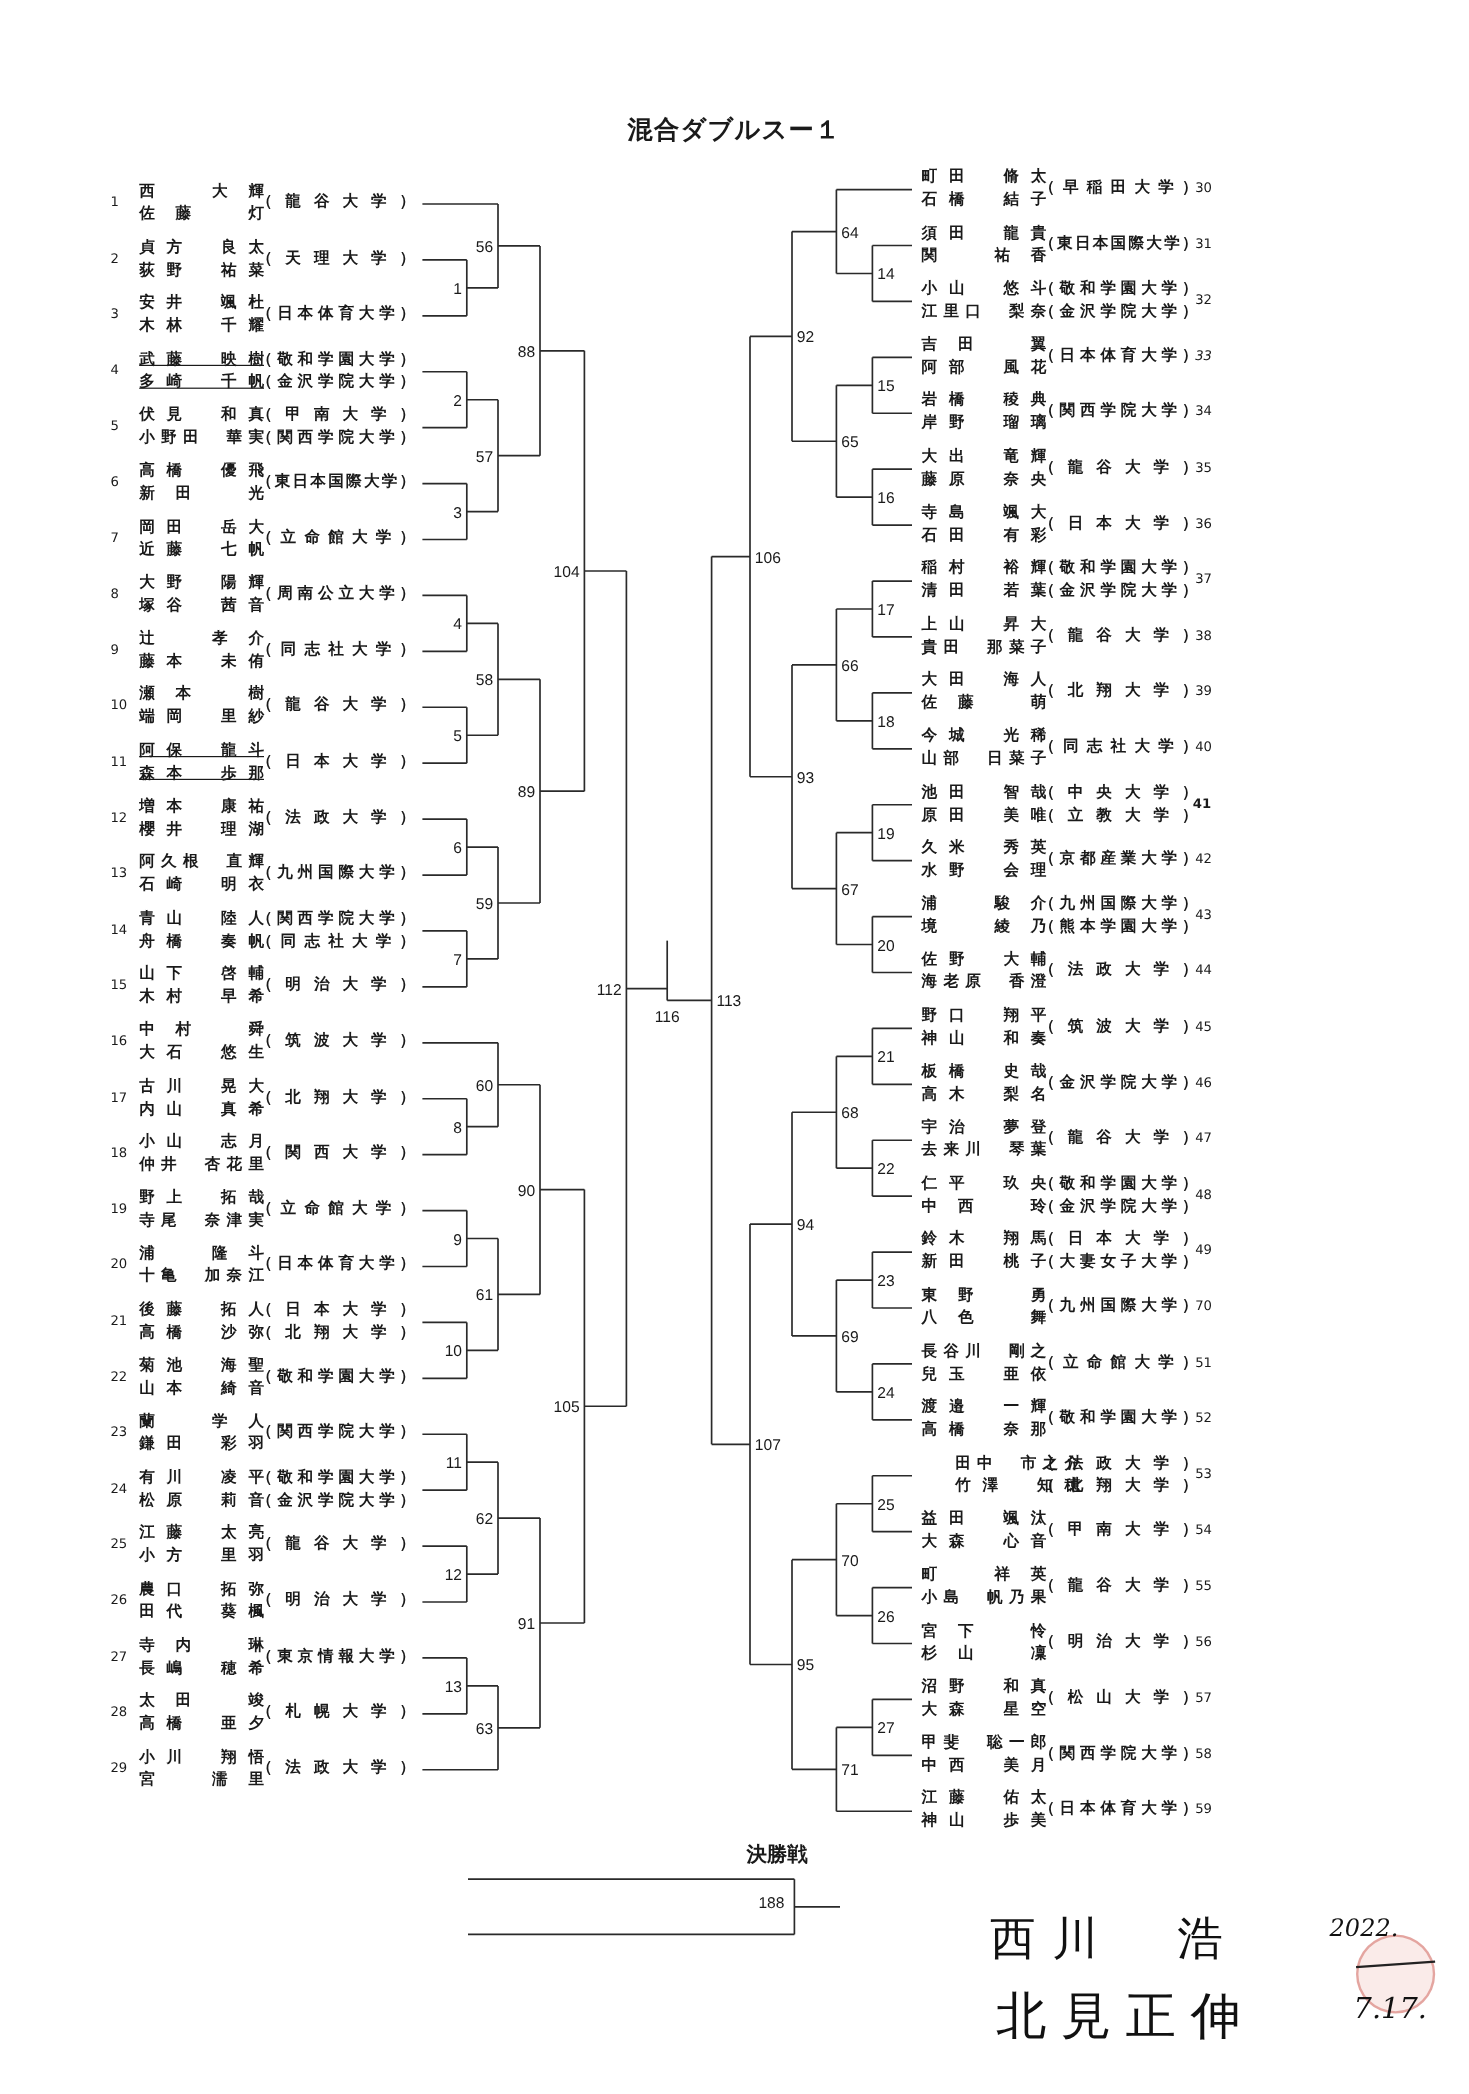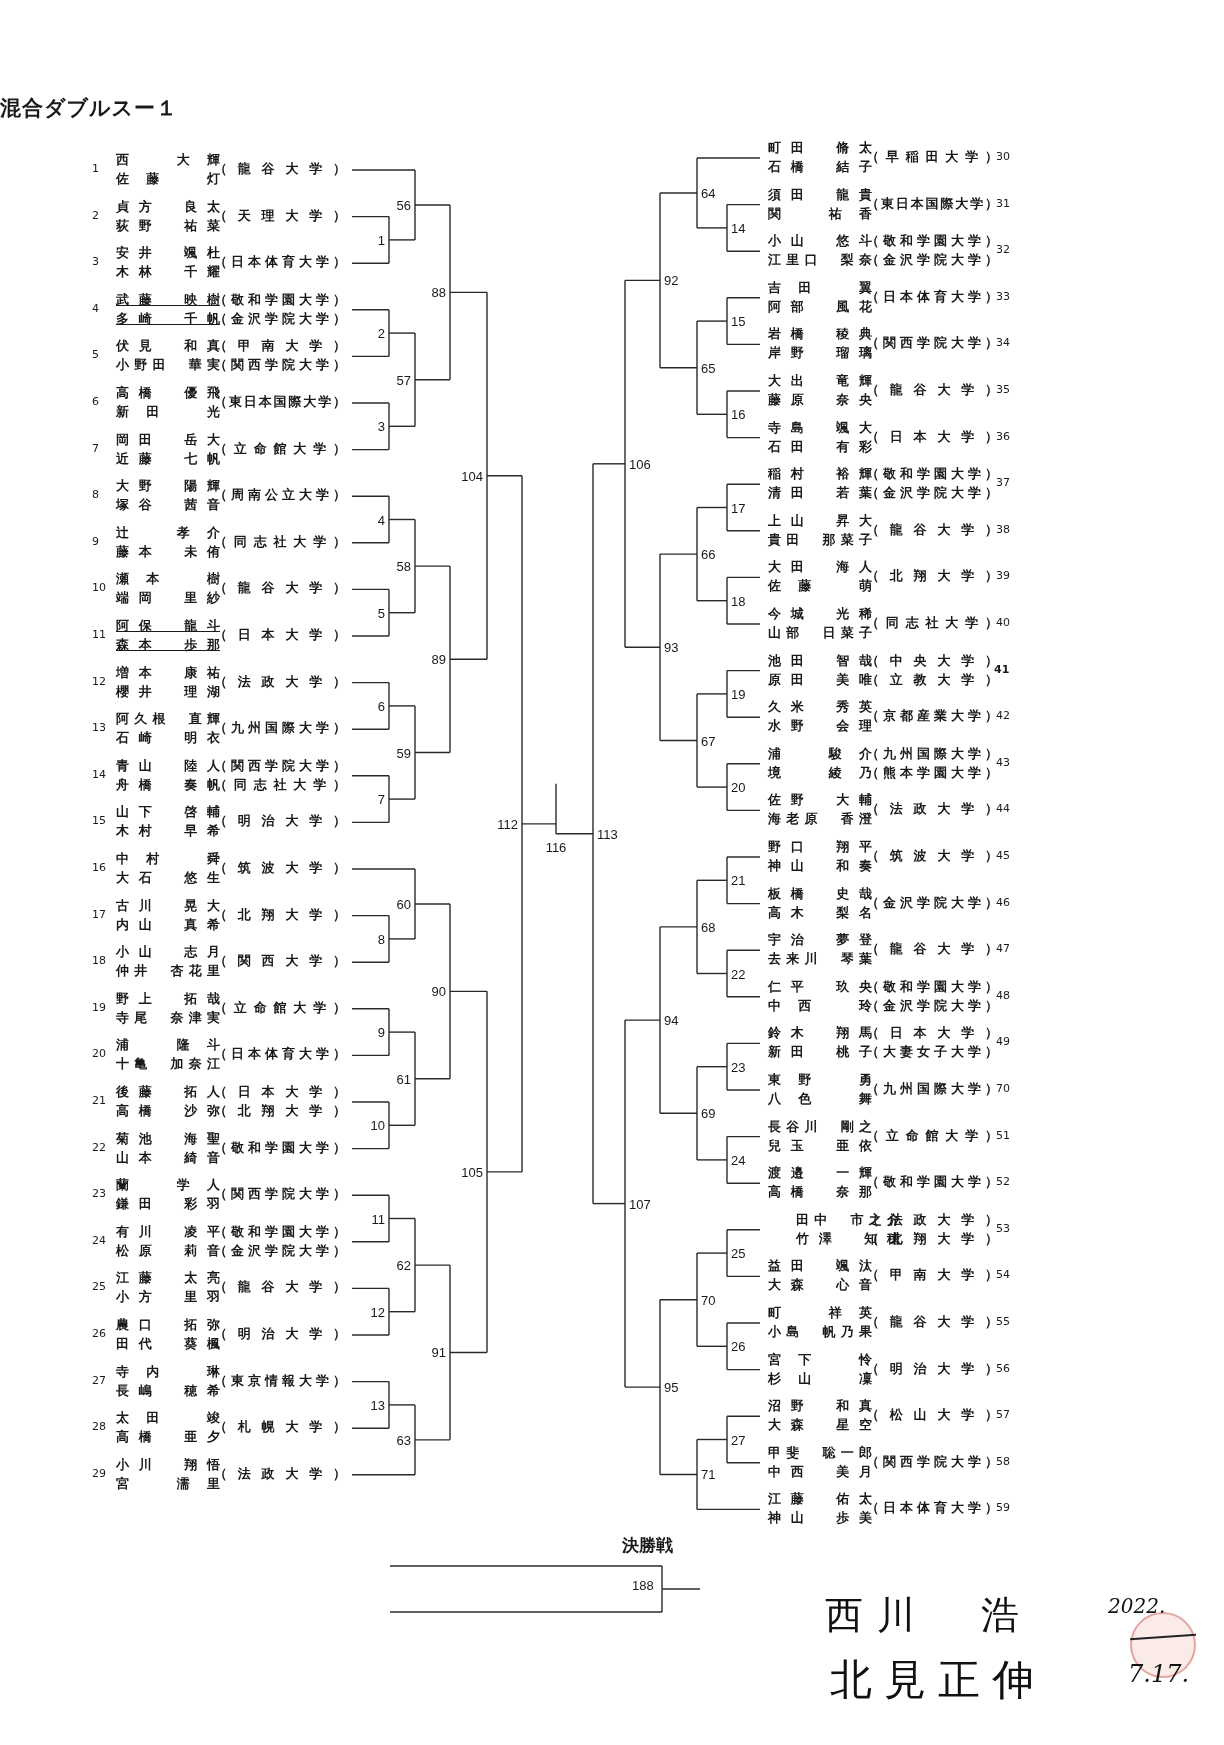--- a/index.html
+++ b/index.html
@@ -1,18 +1,18 @@
 <!DOCTYPE html>
 <html><head>
 <meta charset="utf-8">
 <style>
   html, body { margin:0; padding:0; background:#ffffff; }
   body { width:1224px; height:1745px; position:relative; overflow:hidden;
          font-family:"DejaVu Sans", "Liberation Sans", sans-serif; color:#1a1a1a; }
-  #title { position:absolute; left:0; width:1224px; top:94px; 
+  #title { position:absolute; left:0; width:1224px; top:94px; text-align:center;
            font-size:21px; font-weight:bold; letter-spacing:1px; }
   .entry { position:absolute; height:40px; font-size:13px; font-weight:bold; }
   .entry .num { position:absolute; top:12px; font-size:11px; font-weight:normal; }
   .entry .names { position:absolute; top:0; width:104px; }
   .entry .names div { height:19px; line-height:19px; text-align:justify; text-align-last:justify; }
   .entry .unis { position:absolute; top:0; width:132px; }
   .entry .unis div { height:19px; line-height:19px; text-align:justify; text-align-last:justify; }
   .entry .unis.single { top:9px; }
   #bracket { position:absolute; left:0; top:0; }
   .mlabel { font-family:"Liberation Sans", sans-serif; font-size:13px; fill:#1a1a1a; }
@@ -355,21 +355,21 @@
       <div class="names" style="left: 6px;">
         <div>小山　悠斗</div>
         <div>江里口　梨奈</div>
       </div>
       <div class="unis" style="left: 104px;">
         <div>（敬和学園大学）</div>
         <div>（金沢学院大学）</div>
       </div>
     </div>
     <div class="entry" style="top: 277.8px; left: 762px; width: 320px;">
-      <span class="num" style="left: 234px;">33</span>
+      <span class="num" style="left: 234px; font-style: italic;">33</span>
       <div class="names" style="left: 6px;">
         <div>吉田　翼</div>
         <div>阿部　風花</div>
       </div>
       <div class="unis single" style="left: 104px;">
         <div>（日本体育大学）</div>
       </div>
     </div>
     <div class="entry" style="top: 324.4px; left: 762px; width: 320px;">
       <span class="num" style="left: 234px;">34</span>

